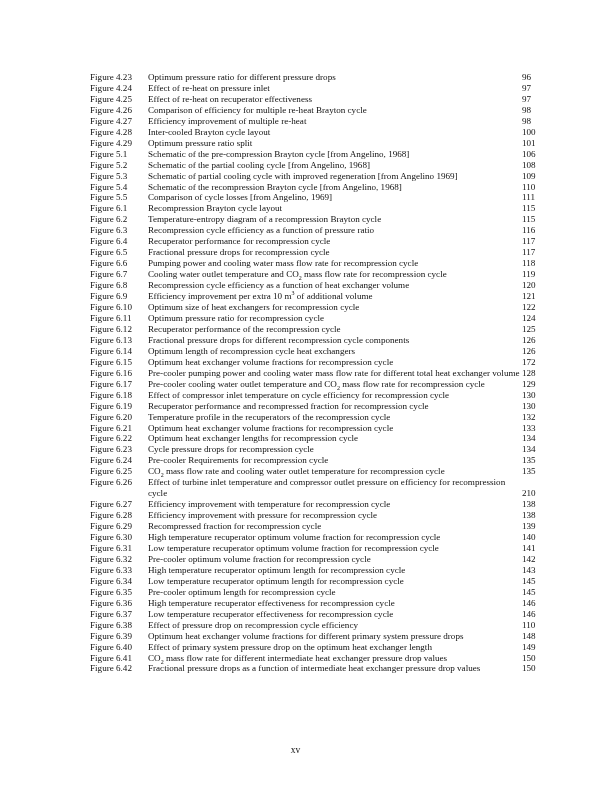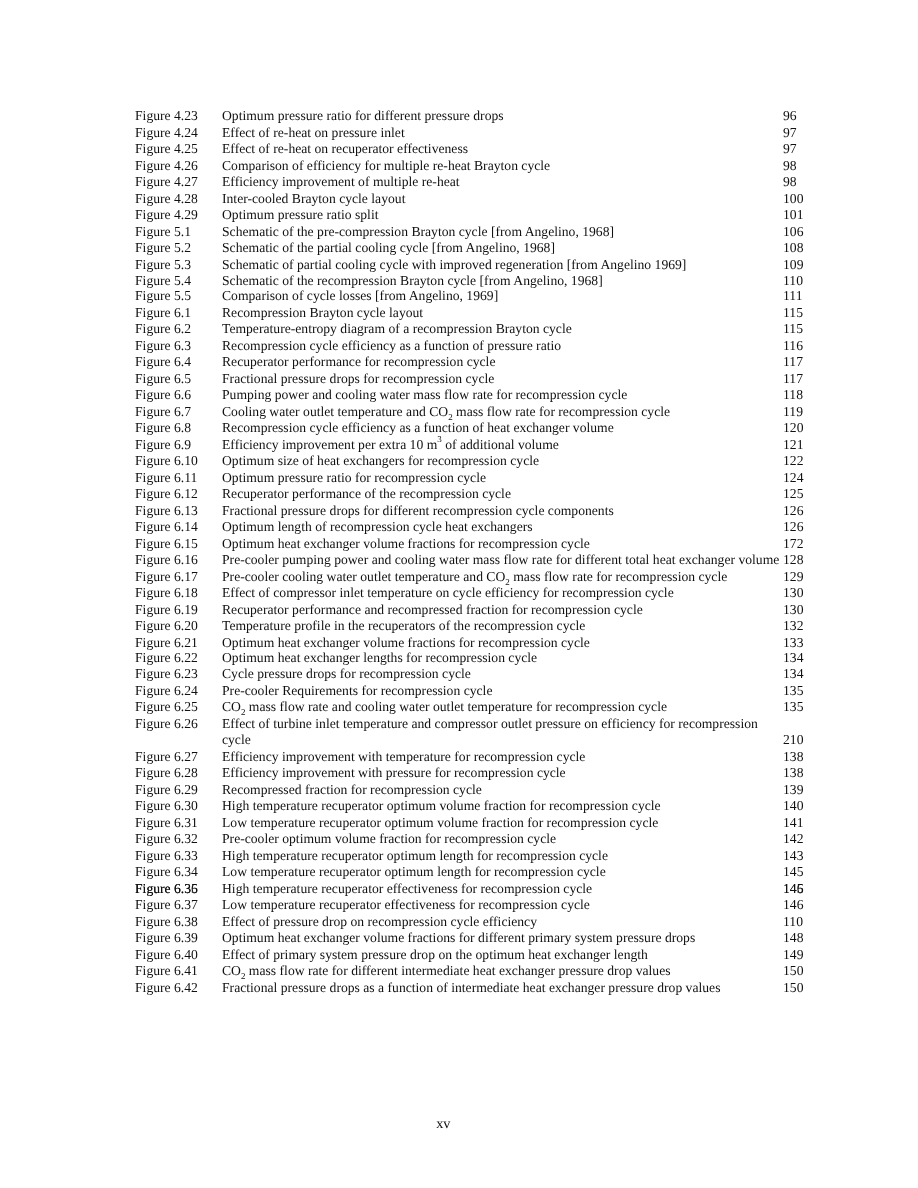--- a/index.html
+++ b/index.html
@@ -244,20 +244,21 @@
       <div class="title">High temperature recuperator optimum length for recompression cycle</div>
       <span class="page">143</span>
     </div>
     <div class="row">
       <span class="num">Figure 6.34</span>
       <div class="title">Low temperature recuperator optimum length for recompression cycle</div>
       <span class="page">145</span>
     </div>
     <div class="row">
       <span class="num">Figure 6.35</span>
+      <div class="title">Pre-cooler optimum length for recompression cycle</div>
       <span class="page">145</span>
     </div>
     <div class="row">
       <span class="num">Figure 6.36</span>
       <div class="title">High temperature recuperator effectiveness for recompression cycle</div>
       <span class="page">146</span>
     </div>
     <div class="row">
       <span class="num">Figure 6.37</span>
       <div class="title">Low temperature recuperator effectiveness for recompression cycle</div>

